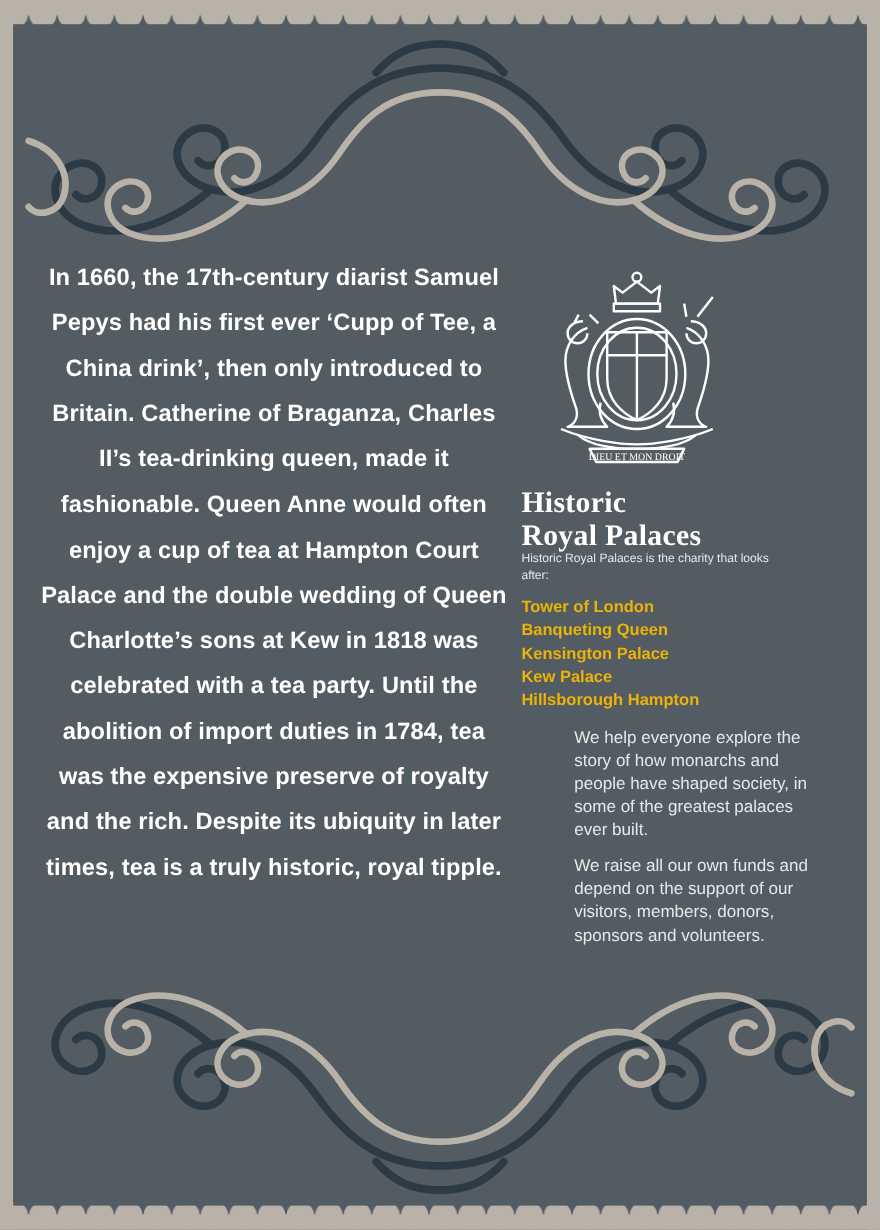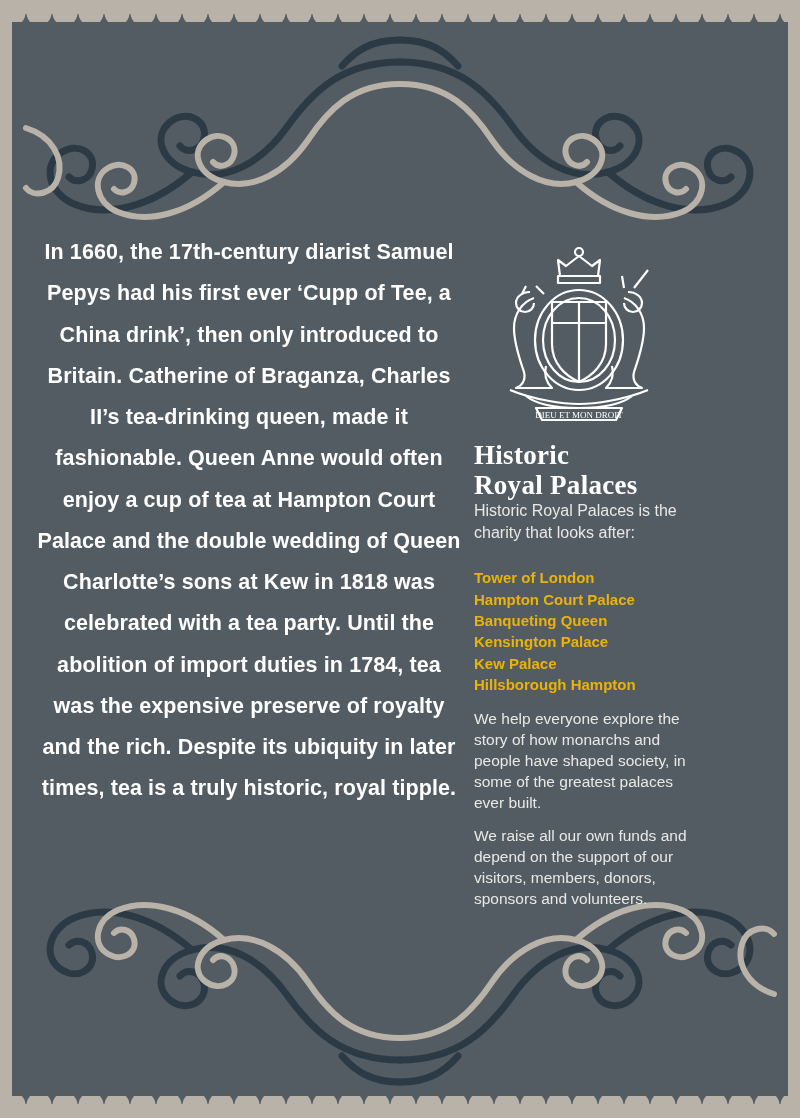--- a/index.html
+++ b/index.html
@@ -101,24 +101,24 @@
   .hrp-logo {
     font-family: "Liberation Serif", serif;
     font-weight: bold;
     font-size: 27px;
     line-height: 1.12;
     letter-spacing: 0.3px;
     color: #ffffff;
   }
 
   .intro {
-    font-size: 16px;
+    font-size: 11px;
     line-height: 1.34;
     color: #e8e8e6;
-    margin-bottom: 24px;
+    margin-bottom: 10px;
     max-width: 235px;
   }
 
   .palace-list {
     list-style: none;
     margin: 0 0 14px 0;
     padding: 0;
   }
   .palace-list li {
     font-size: 15px;
@@ -126,20 +126,21 @@
     line-height: 1.42;
     color: #eab308;
   }
 
   .para {
     font-size: 15.5px;
     line-height: 1.35;
     color: #e8e8e6;
     margin-bottom: 12px;
     max-width: 222px;
+    margin-left: 48px;
   }
 </style>
 </head>
 <body>
 
 <div class="page">
 
   <div class="edge-band edge-band-top"></div>
   <div class="scallop scallop-top"></div>
   <div class="edge-band edge-band-bottom"></div>
@@ -222,21 +223,20 @@
 
         <div class="hrp-logo">
           <div>Historic</div>
           <div>Royal Palaces</div>
         </div>
 
         <div class="intro">Historic Royal Palaces is the charity that looks after:</div>
 
         <ul class="palace-list">
           <li>Tower of London</li>
-          <li>Hampton Court Palace</li>
           <li>Banqueting Queen</li>
           <li>Kensington Palace</li>
           <li>Kew Palace</li>
           <li>Hillsborough Hampton</li>
         </ul>
 
         <div class="para">We help everyone explore the story of how monarchs and people have shaped society, in some of the greatest palaces ever built.</div>
         <div class="para">We raise all our own funds and depend on the support of our visitors, members, donors, sponsors and volunteers.</div>
 
       </div>

